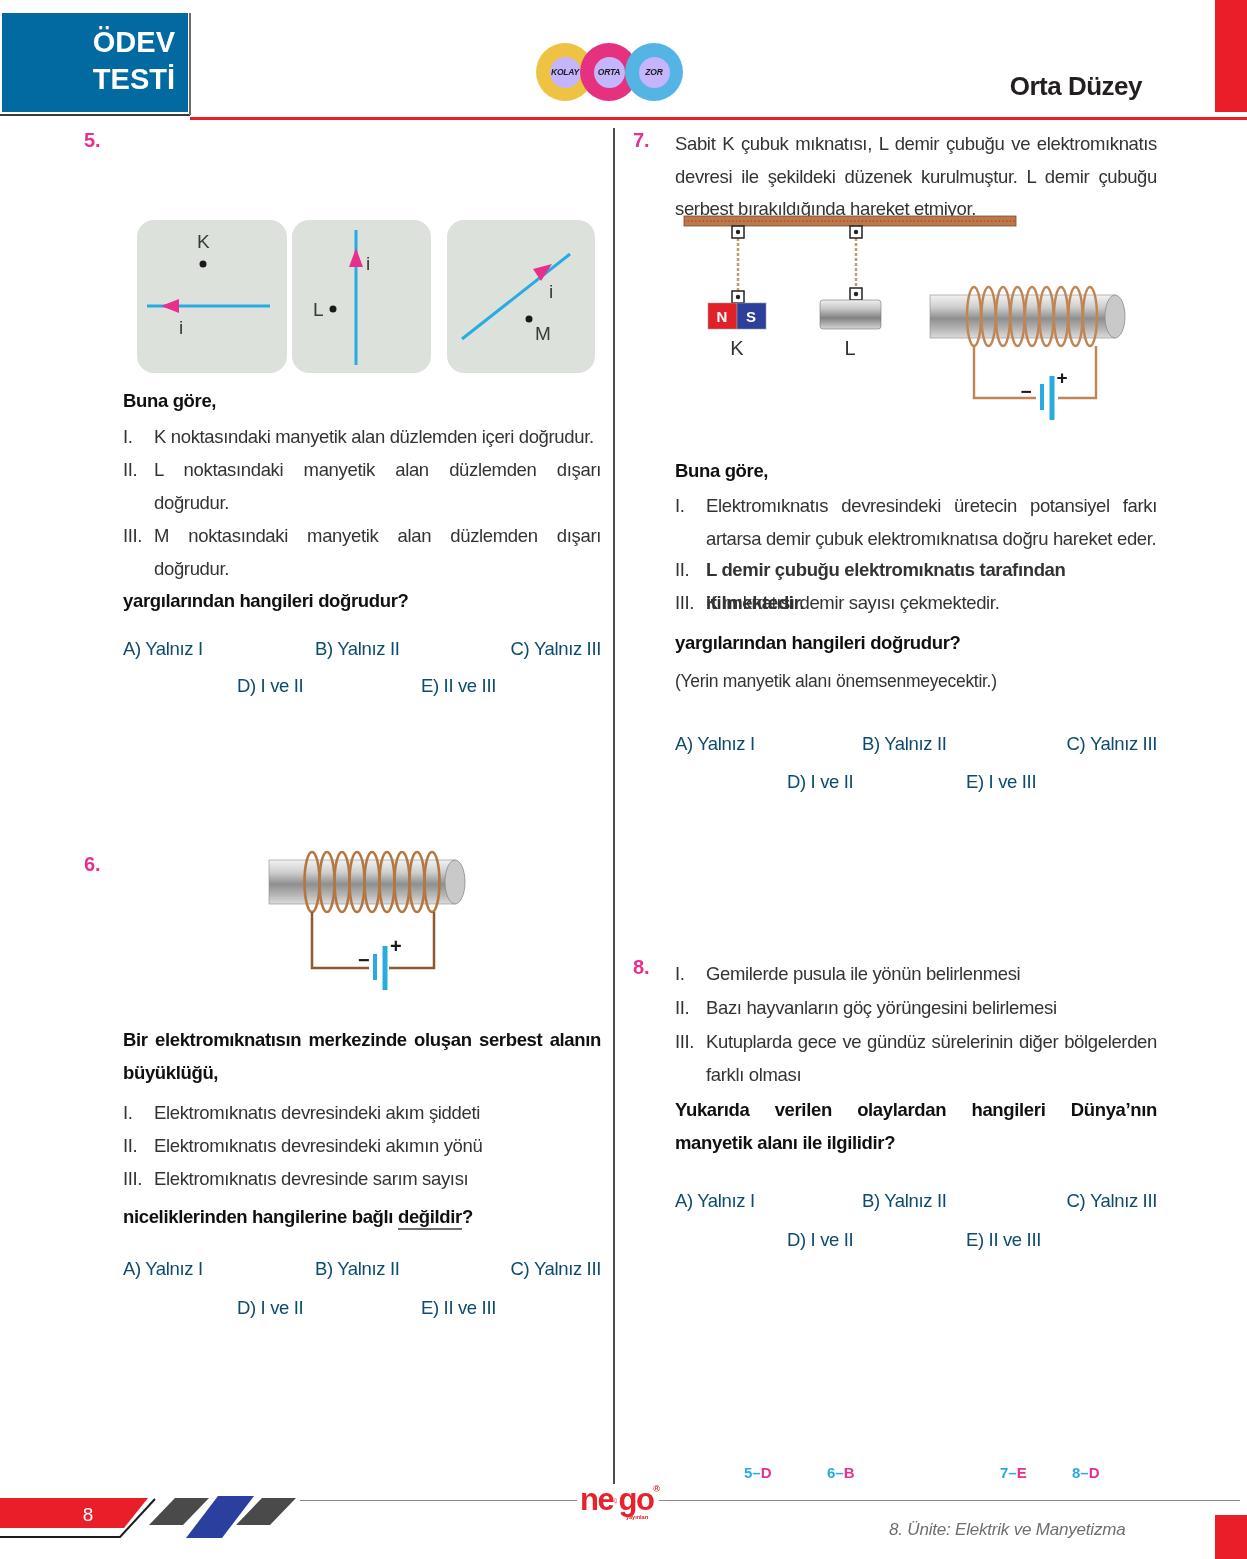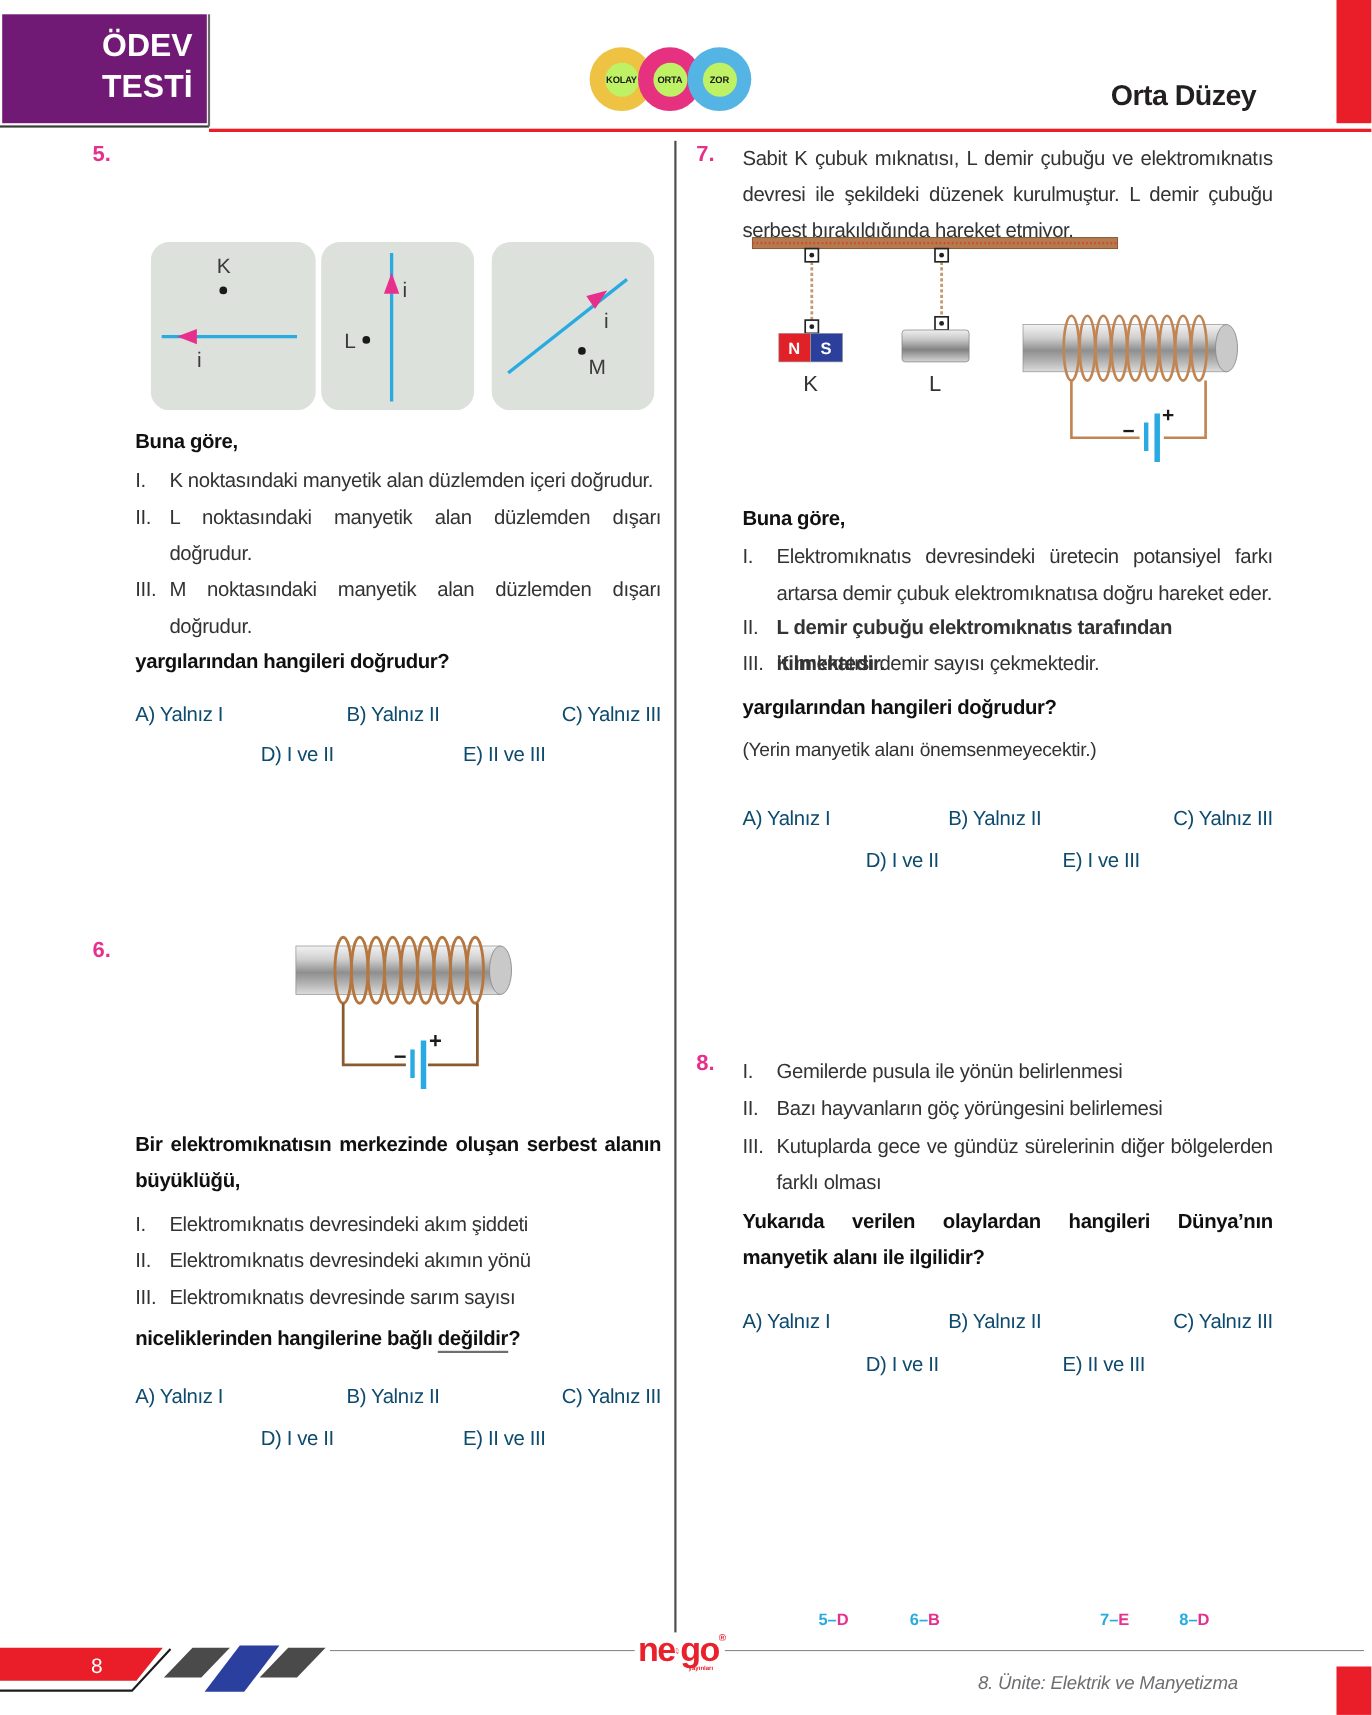--- a/index.html
+++ b/index.html
@@ -1,30 +1,30 @@
 <!DOCTYPE html>
 <html><head>
 <meta charset="utf-8">
 <style>
   html,body{margin:0;padding:0;background:#fff;}
   .page{position:relative;width:1247px;height:1559px;background:#fff;overflow:hidden;
         font-family:"Liberation Sans",sans-serif;color:#343434;}
   .abs{position:absolute;}
   
-  .badge{background:#701a75;color:#fff;text-align:right;font-weight:bold;
+  .badge{background:#0369a1;color:#fff;text-align:right;font-weight:bold;
          font-size:29px;line-height:37px;padding:11px 13px 0 0;box-sizing:border-box;}
   .hline-dark{border-top:2px solid #3a3a3a;}
   .vline-dark{background:#6b6b6b;}
   .red-rule{background:#e91e29;}
   .level-title{font-weight:bold;font-size:26px;color:#231f20;letter-spacing:-0.5px;}
   .ring{position:absolute;width:58px;height:58px;border-radius:50%;
         display:flex;align-items:center;justify-content:center;}
-  .ring-center{width:31px;height:31px;border-radius:50%;background:#bef264;
+  .ring-center{width:31px;height:31px;border-radius:50%;background:#c4b5fd;
         display:flex;align-items:center;justify-content:center;
-        font-size:8.5px;font-weight:bold;color:#1a1a1a;letter-spacing:-0.2px;}
+        font-size:8.5px;font-weight:bold;color:#1a1a1a;letter-spacing:-0.2px;font-style:italic;}
   
   .qnum{font-weight:bold;font-size:20px;color:#e7308c;}
   .qtext{font-size:18.5px;line-height:32.5px;letter-spacing:-0.35px;text-align:justify;color:#333;}
   .boldtext{font-weight:bold;color:#101010;}
   .item{display:flex;font-size:18.5px;line-height:33px;letter-spacing:-0.35px;color:#333;}
   .item .rn{width:31px;flex:none;}
   .item .it{flex:1;text-align:justify;}
   .optrow{position:absolute;font-size:18.5px;letter-spacing:-0.35px;color:#0c4a6e;height:24px;}
   .optrow span{position:absolute;white-space:nowrap;top:0;}
   .note{font-size:17.5px;letter-spacing:-0.3px;color:#333;}

